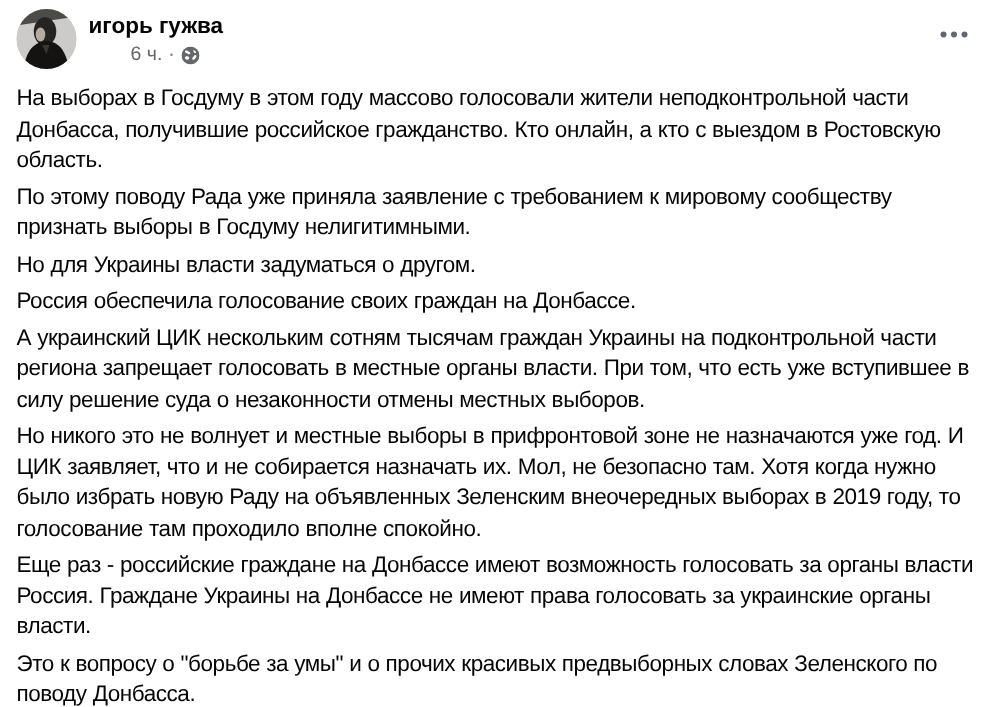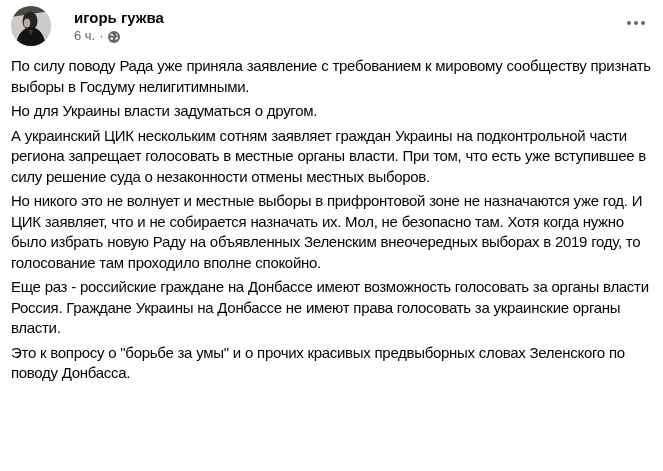--- a/index.html
+++ b/index.html
@@ -11,21 +11,21 @@
     overflow: hidden;
   }
   .post {
     position: relative;
     width: 663px;
     padding: 6px 11px 0 11px;
   }
   .post-header {
     display: flex;
     align-items: flex-start;
-    gap: 23px;
+    gap: 8px;
   }
   .avatar {
     width: 40px;
     height: 40px;
     border-radius: 50%;
     overflow: hidden;
     flex: 0 0 auto;
     cursor: pointer;
     background: #c9c9c9;
   }
@@ -40,20 +40,21 @@
     display: inline-block;
   }
   .meta-row {
     display: flex;
     align-items: center;
     gap: 4px;
     margin-top: 1px;
     font-size: 13px;
     color: #65676B;
     line-height: 16px;
+    margin-left: 28px;
   }
   .meta-timestamp { cursor: pointer; }
   .meta-sep { color: #65676B; }
   .globe { display: inline-flex; margin-top: 1px; }
   .more-button {
     position: absolute;
     top: 13px;
     right: 14px;
     display: flex;
     align-items: center;
@@ -118,21 +119,23 @@
 
     <div class="more-button">
       <span class="more-dot"></span>
       <span class="more-dot"></span>
       <span class="more-dot"></span>
     </div>
 
   </header>
 
   <div class="post-body">
-    <p>По силу поводу Рада уже приняла заявление с требованием к мировому сообществу признать выборы в Госдуму нелигитимными.</p>
+    <p>На выборах в Госдуму в этом году массово голосовали жители неподконтрольной части Донбасса, получившие российское гражданство. Кто онлайн, а кто с выездом в Ростовскую область.</p>
+    <p>По этому поводу Рада уже приняла заявление с требованием к мировому сообществу признать выборы в Госдуму нелигитимными.</p>
     <p>Но для Украины власти задуматься о другом.</p>
-    <p>А украинский ЦИК нескольким сотням заявляет граждан Украины на подконтрольной части региона запрещает голосовать в местные органы власти. При том, что есть уже вступившее в силу решение суда о незаконности отмены местных выборов.</p>
+    <p>Россия обеспечила голосование своих граждан на Донбассе.</p>
+    <p>А украинский ЦИК нескольким сотням тысячам граждан Украины на подконтрольной части региона запрещает голосовать в местные органы власти. При том, что есть уже вступившее в силу решение суда о незаконности отмены местных выборов.</p>
     <p>Но никого это не волнует и местные выборы в прифронтовой зоне не назначаются уже год. И ЦИК заявляет, что и не собирается назначать их. Мол, не безопасно там. Хотя когда нужно было избрать новую Раду на объявленных Зеленским внеочередных выборах в 2019 году, то голосование там проходило вполне спокойно.</p>
     <p>Еще раз - российские граждане на Донбассе имеют возможность голосовать за органы власти Россия. Граждане Украины на Донбассе не имеют права голосовать за украинские органы власти.</p>
     <p>Это к вопросу о "борьбе за умы" и о прочих красивых предвыборных словах Зеленского по поводу Донбасса.</p>
   </div>
 
 </article>
 
 </body></html>

